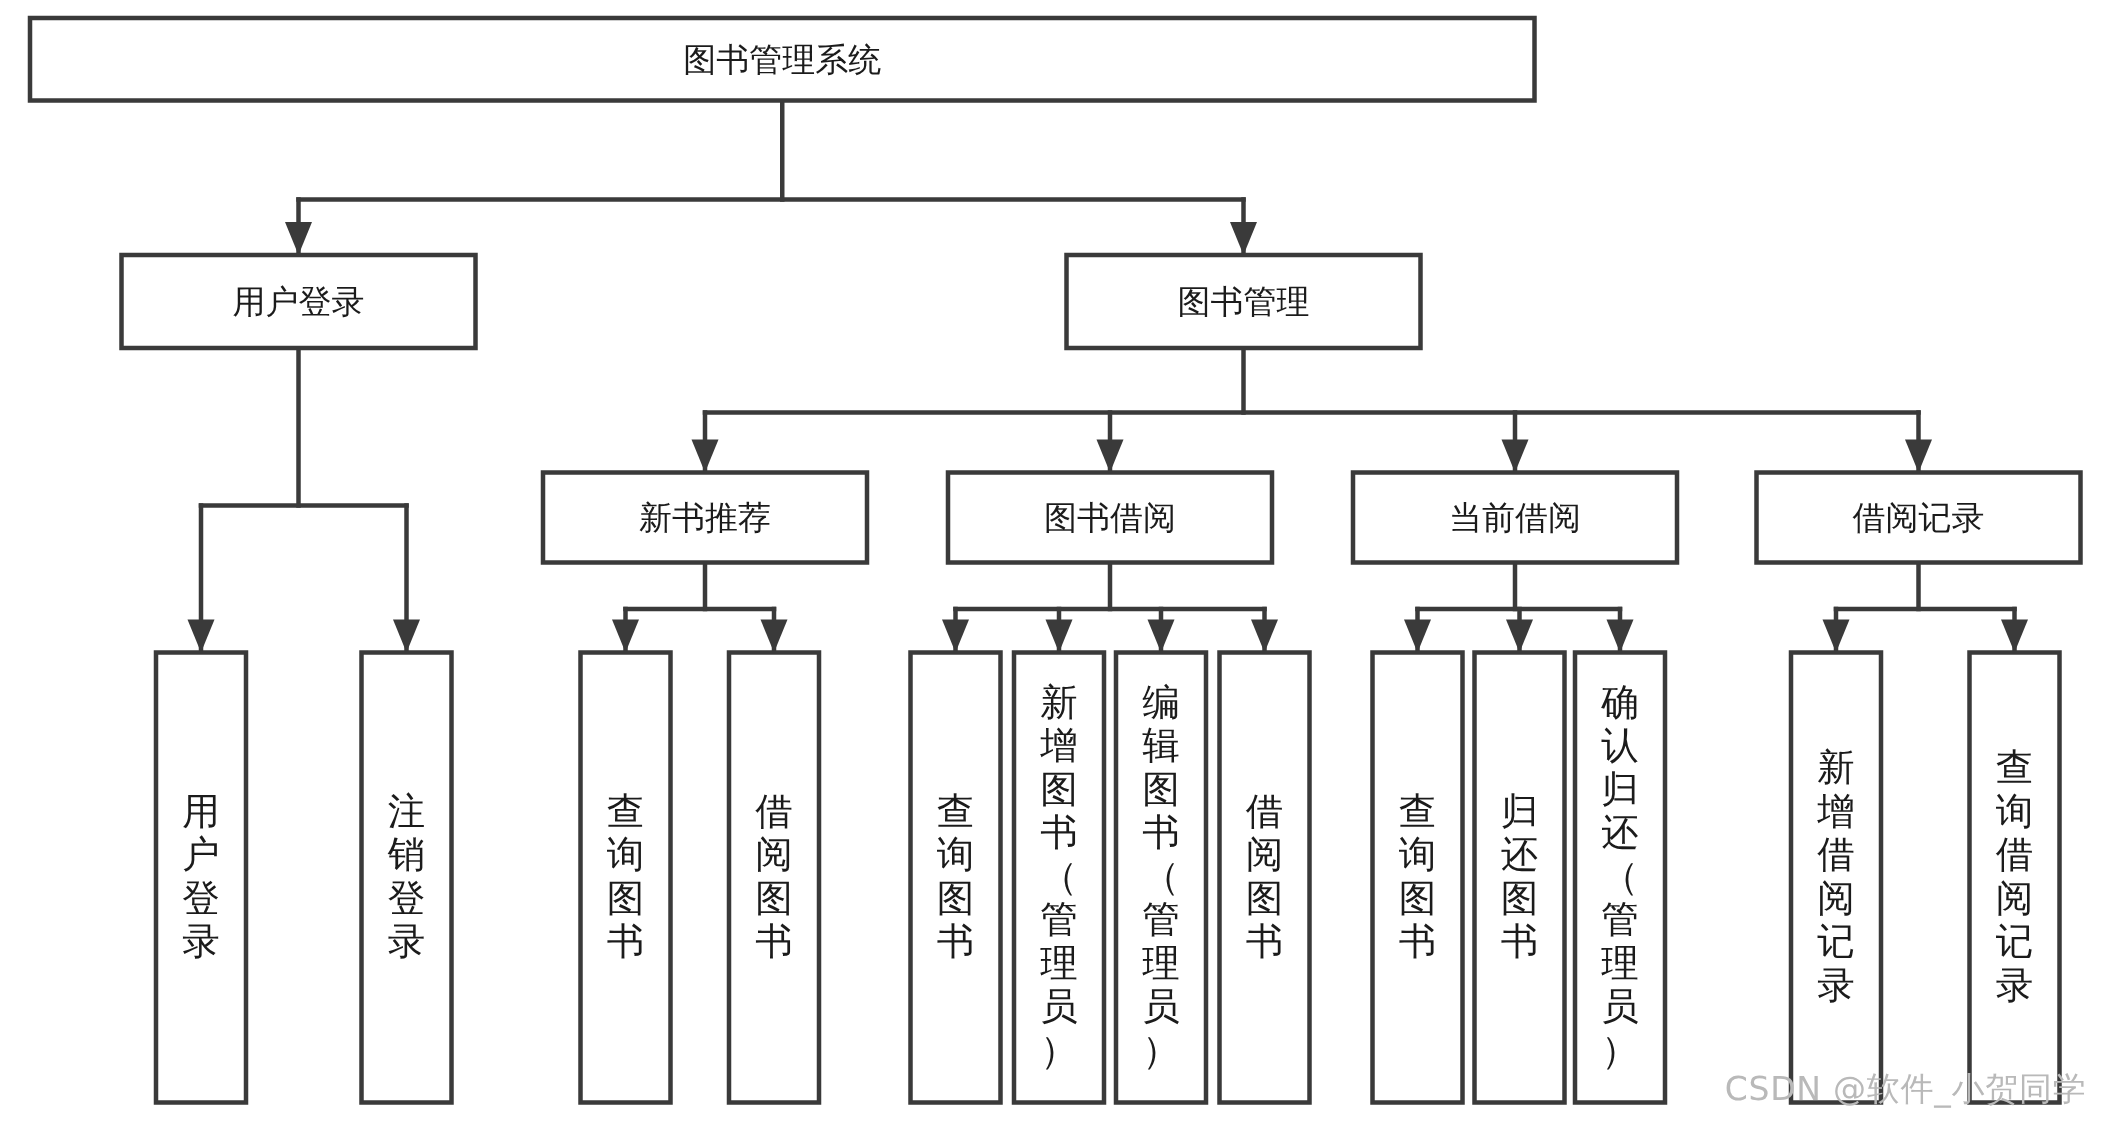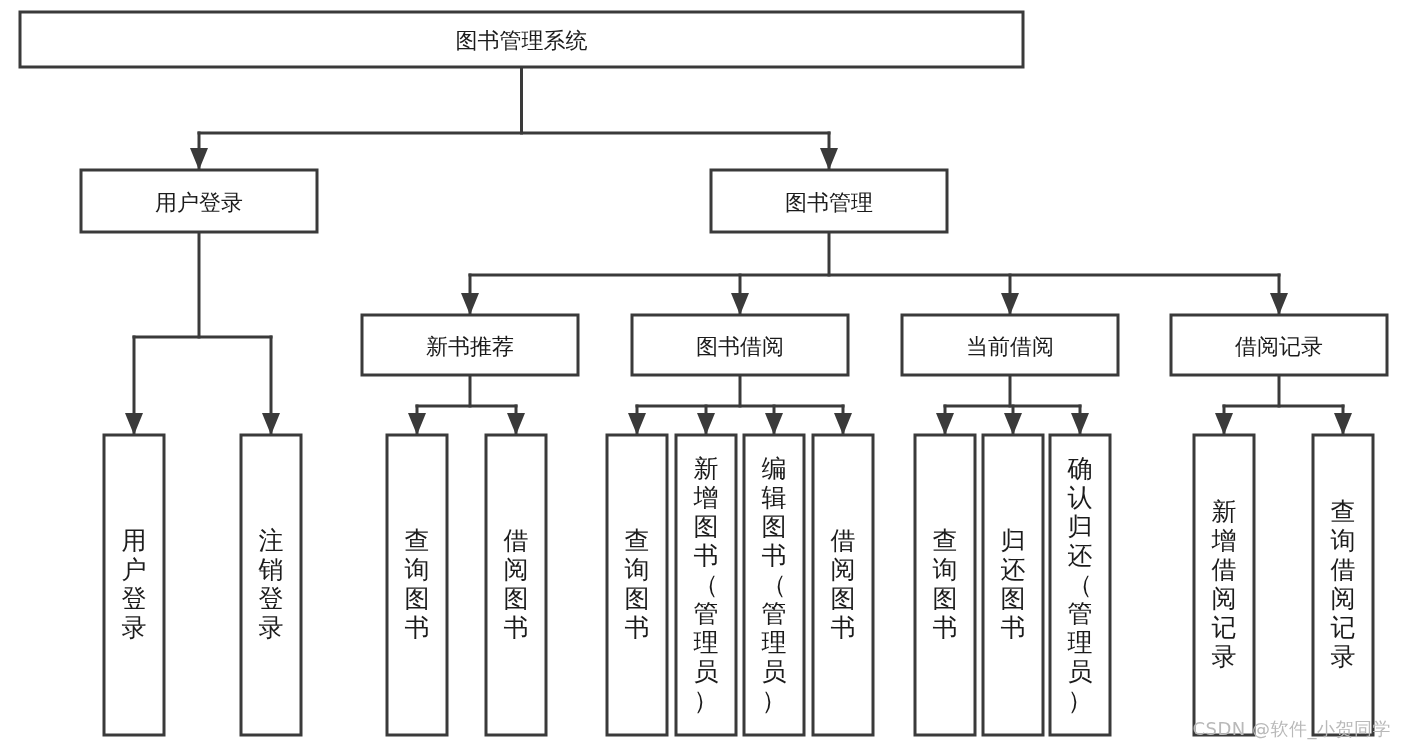--- a/index.html
+++ b/index.html
@@ -52,21 +52,21 @@
     fill: #1b1b1b;
     font-family: "DejaVu Sans", "Liberation Sans", sans-serif;
     font-size: 25px;
     text-anchor: middle;
   }
   .watermark {
     position: absolute;
     right: 14px;
     bottom: 6px;
     font-family: "DejaVu Sans", "Liberation Sans", sans-serif;
-    font-size: 18px;
+    font-size: 22px;
     color: #b9b9b9;
     letter-spacing: 0.5px;
     white-space: nowrap;
     user-select: none;
   }
 </style>
 </head>
 <body>
 
 <div id="diagram-root">

